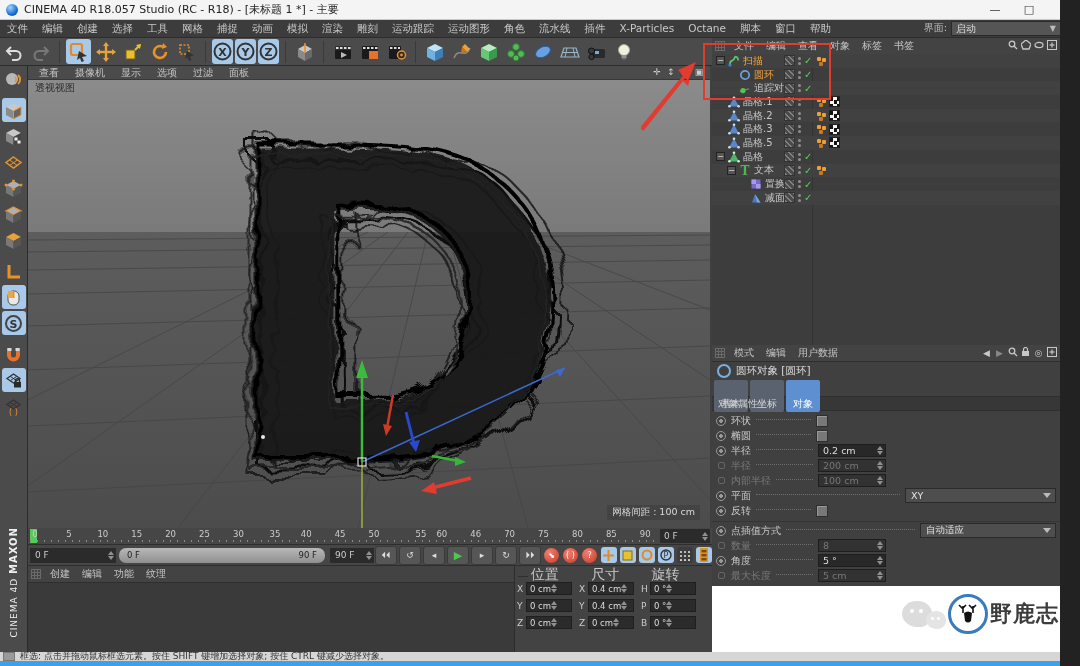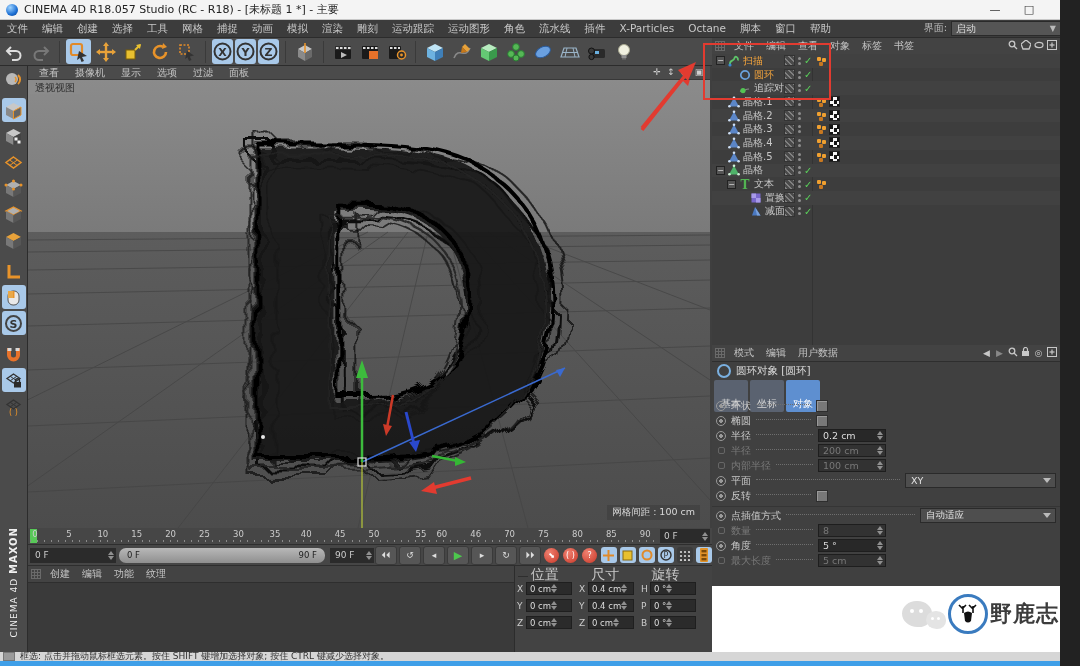--- a/index.html
+++ b/index.html
@@ -779,41 +779,20 @@
           <div class="trow" style="padding-left: 4px;">
             <span class="expspace"></span>
             <span class="oi">
               <svg viewBox="0 0 12 12">
                 <polygon points="6,1.5 11,10.5 1,10.5" fill="#5b86c8"></polygon>
                 <circle cx="6" cy="1.8" r="1.3" fill="#cfe0f5"></circle>
                 <circle cx="10.6" cy="10.2" r="1.3" fill="#cfe0f5"></circle>
                 <circle cx="1.4" cy="10.2" r="1.3" fill="#cfe0f5"></circle>
               </svg>
             </span>
-            <span class="lbl">晶格.4</span>
-            <span class="st tg-hatch"></span>
-            <span class="st tg-dots">
-              <i></i>
-              <i></i>
-            </span>
-            <span class="st tags" style="left: 103px;">
-              <span class="tag-phong"></span>
-              <span class="tag-texture"></span>
-            </span>
-          </div>
-          <div class="trow" style="padding-left: 4px;">
-            <span class="expspace"></span>
-            <span class="oi">
-              <svg viewBox="0 0 12 12">
-                <polygon points="6,1.5 11,10.5 1,10.5" fill="#5b86c8"></polygon>
-                <circle cx="6" cy="1.8" r="1.3" fill="#cfe0f5"></circle>
-                <circle cx="10.6" cy="10.2" r="1.3" fill="#cfe0f5"></circle>
-                <circle cx="1.4" cy="10.2" r="1.3" fill="#cfe0f5"></circle>
-              </svg>
-            </span>
             <span class="lbl">晶格.5</span>
             <span class="st tg-hatch"></span>
             <span class="st tg-dots">
               <i></i>
               <i></i>
             </span>
             <span class="st tags" style="left: 103px;">
               <span class="tag-phong"></span>
               <span class="tag-texture"></span>
             </span>
@@ -928,20 +907,21 @@
       </div>
       <div id="attr-title">
         <span class="circ"></span>
         <span>圆环对象 [圆环]</span>
       </div>
       <div id="attr-tabs">
           <div class="atab">基本</div>
           <div class="atab">坐标</div>
           <div class="atab active">对象</div>
         </div>
+      <div id="attr-section">对象属性</div>
       <div id="attr-rows">
           <div class="arow">
             <span class="rec"></span>
             <span class="albl">环状</span>
             <span class="lead"></span>
             <span class="chk"></span>
             <span style="width: 228px;"></span>
           </div>
           <div class="arow">
             <span class="rec"></span>

